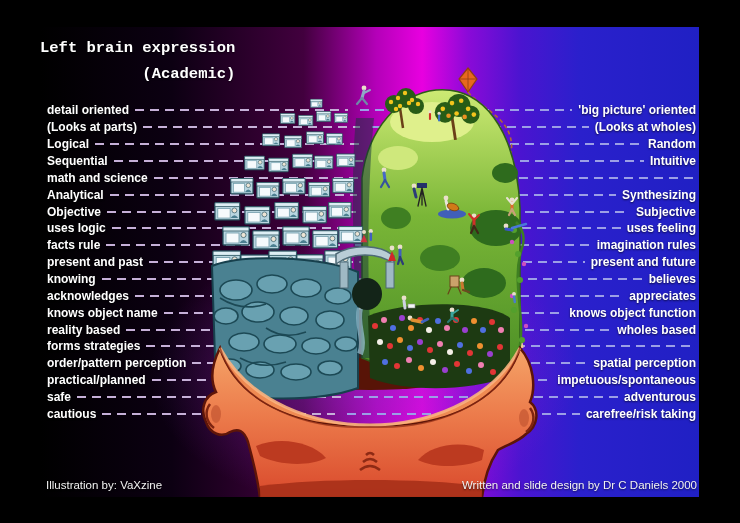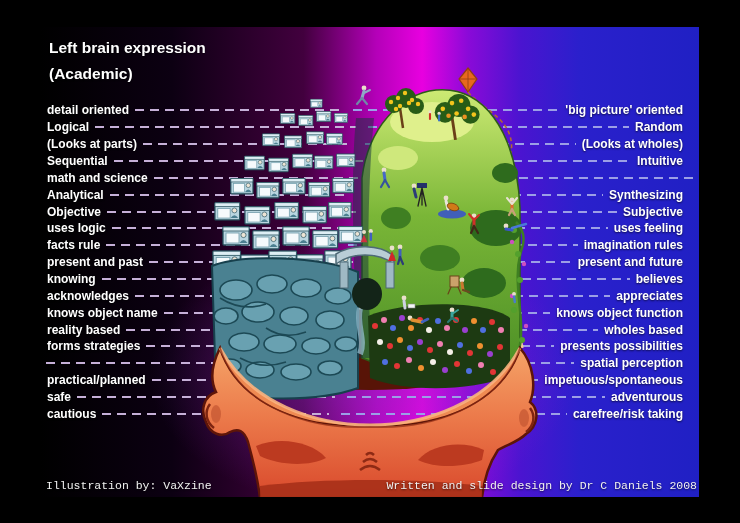--- a/index.html
+++ b/index.html
@@ -8,31 +8,31 @@
     font-family:"Liberation Sans", sans-serif;
   }
   .slide{
     position:absolute;left:40px;top:27px;width:659px;height:470px;
     background:
       radial-gradient(45% 40% at 49% 74%, rgba(150,45,210,.50), rgba(150,45,210,0) 72%),
       linear-gradient(90deg,#000 0%,#0c0012 20%,#42003e 40%,#b400b8 51%,#e800e0 58%,#8a0ad8 65%,#4a14d0 73%,#2a20cc 82%,#2020c4 100%);
     overflow:hidden;
   }
   .hdr{position:absolute;top:8px;z-index:3;color:#fff;font-weight:bold;font-size:15.5px;line-height:26px;text-shadow:0 1px 2px rgba(0,0,0,.6);}
-  .hdr.l{left:9px;text-align:left;}
+  .hdr.l{left:0;text-align:right;font-family:Liberation Mono, monospace;}
   .hdr.r{right:4px;text-align:right;}
   .rows{position:absolute;left:0;right:0;top:75px;z-index:1;display:flex;flex-direction:column;}
   .row{height:16.86px;display:flex;align-items:center;}
   .lbl{color:#fff;font-weight:bold;font-size:12px;white-space:nowrap;text-shadow:0 1px 2px rgba(0,0,0,.65);}
   .lbl.left{padding-left:7px;}
-  .lbl.right{padding-right:16px;}
+  .lbl.right{padding-right:3px;}
   .dash{flex:1;height:2px;margin:0 6px;}
   .ldash{background:repeating-linear-gradient(90deg,#c6b0d8 0 9px,transparent 9px 15px);}
   .rdash{background:repeating-linear-gradient(90deg,#9c9fe6 0 9px,transparent 9px 15px);}
-  .credit{position:absolute;top:452px;z-index:3;color:#f2f2f2;font-size:11.5px;text-shadow:0 1px 2px rgba(0,0,0,.6);font-family:Liberation Mono, monospace;}
+  .credit{position:absolute;top:452px;z-index:3;color:#f2f2f2;font-size:11.5px;text-shadow:0 1px 2px rgba(0,0,0,.6);}
   .credit.l{left:6px;}
   .credit.r{right:2px;}
   .art{position:absolute;left:160px;top:31px;width:340px;height:440px;z-index:2;}
 </style>
 </head>
 <body>
 
 <div class="slide">
 
   <div class="hdr l">
@@ -41,32 +41,32 @@
   </div>
 
   <div class="rows" id="rows">
       <div class="row">
         <span class="lbl left">detail oriented</span>
         <span class="dash ldash"></span>
         <span class="dash rdash"></span>
         <span class="lbl right">'big picture' oriented</span>
       </div>
       <div class="row">
+        <span class="lbl left">(Looks at parts)</span>
+        <span class="dash ldash"></span>
+        <span class="dash rdash"></span>
+        <span class="lbl right">(Looks at wholes)</span>
+      </div>
+      <div class="row">
         <span class="lbl left">Logical</span>
         <span class="dash ldash"></span>
         <span class="dash rdash"></span>
         <span class="lbl right">Random</span>
       </div>
       <div class="row">
-        <span class="lbl left">(Looks at parts)</span>
-        <span class="dash ldash"></span>
-        <span class="dash rdash"></span>
-        <span class="lbl right">(Looks at wholes)</span>
-      </div>
-      <div class="row">
         <span class="lbl left">Sequential</span>
         <span class="dash ldash"></span>
         <span class="dash rdash"></span>
         <span class="lbl right">Intuitive</span>
       </div>
       <div class="row">
         <span class="lbl left">math and science</span>
         <span class="dash ldash"></span>
         <span class="dash rdash"></span>
       </div>
@@ -121,23 +121,23 @@
       <div class="row">
         <span class="lbl left">reality based</span>
         <span class="dash ldash"></span>
         <span class="dash rdash"></span>
         <span class="lbl right">wholes based</span>
       </div>
       <div class="row">
         <span class="lbl left">forms strategies</span>
         <span class="dash ldash"></span>
         <span class="dash rdash"></span>
-        <span class="lbl right">presents possibilities</span>
-      </div>
-      <div class="row">
+      </div>
+      <div class="row">
+        <span class="lbl left">order/pattern perception</span>
         <span class="dash ldash"></span>
         <span class="dash rdash"></span>
         <span class="lbl right">spatial perception</span>
       </div>
       <div class="row">
         <span class="lbl left">practical/planned</span>
         <span class="dash ldash"></span>
         <span class="dash rdash"></span>
         <span class="lbl right">impetuous/spontaneous</span>
       </div>
@@ -470,14 +470,14 @@
           <path d="M330,350 C336,358 334,368 326,374" fill="none" stroke="#7e2410" stroke-width="2.5"></path>
           <ellipse cx="324" cy="360" rx="5" ry="9" fill="#c85a34" opacity=".8"></ellipse>
         </g>
       <path d="M20,290 C40,350 110,370 170,367 C230,370 300,350 320,290 C290,345 225,367 170,367 C115,367 50,345 20,290 Z" fill="#ef8a52"></path>
       <path d="M20,290 C50,345 115,367 170,367 C225,367 290,345 320,290" fill="none" stroke="#f9b27e" stroke-width="3" opacity=".9"></path>
       <path d="M20,290 C40,350 110,372 170,369 C230,372 300,350 320,290" fill="none" stroke="#8a2a12" stroke-width="1.6" opacity=".7"></path>
     </g>
   </svg>
 
   <div class="credit l">Illustration by: VaXzine</div>
-  <div class="credit r">Written and slide design by Dr C Daniels 2008</div>
+  <div class="credit r">Written and slide design by Dr C Daniels 2000</div>
 </div>
 
 </body></html>

